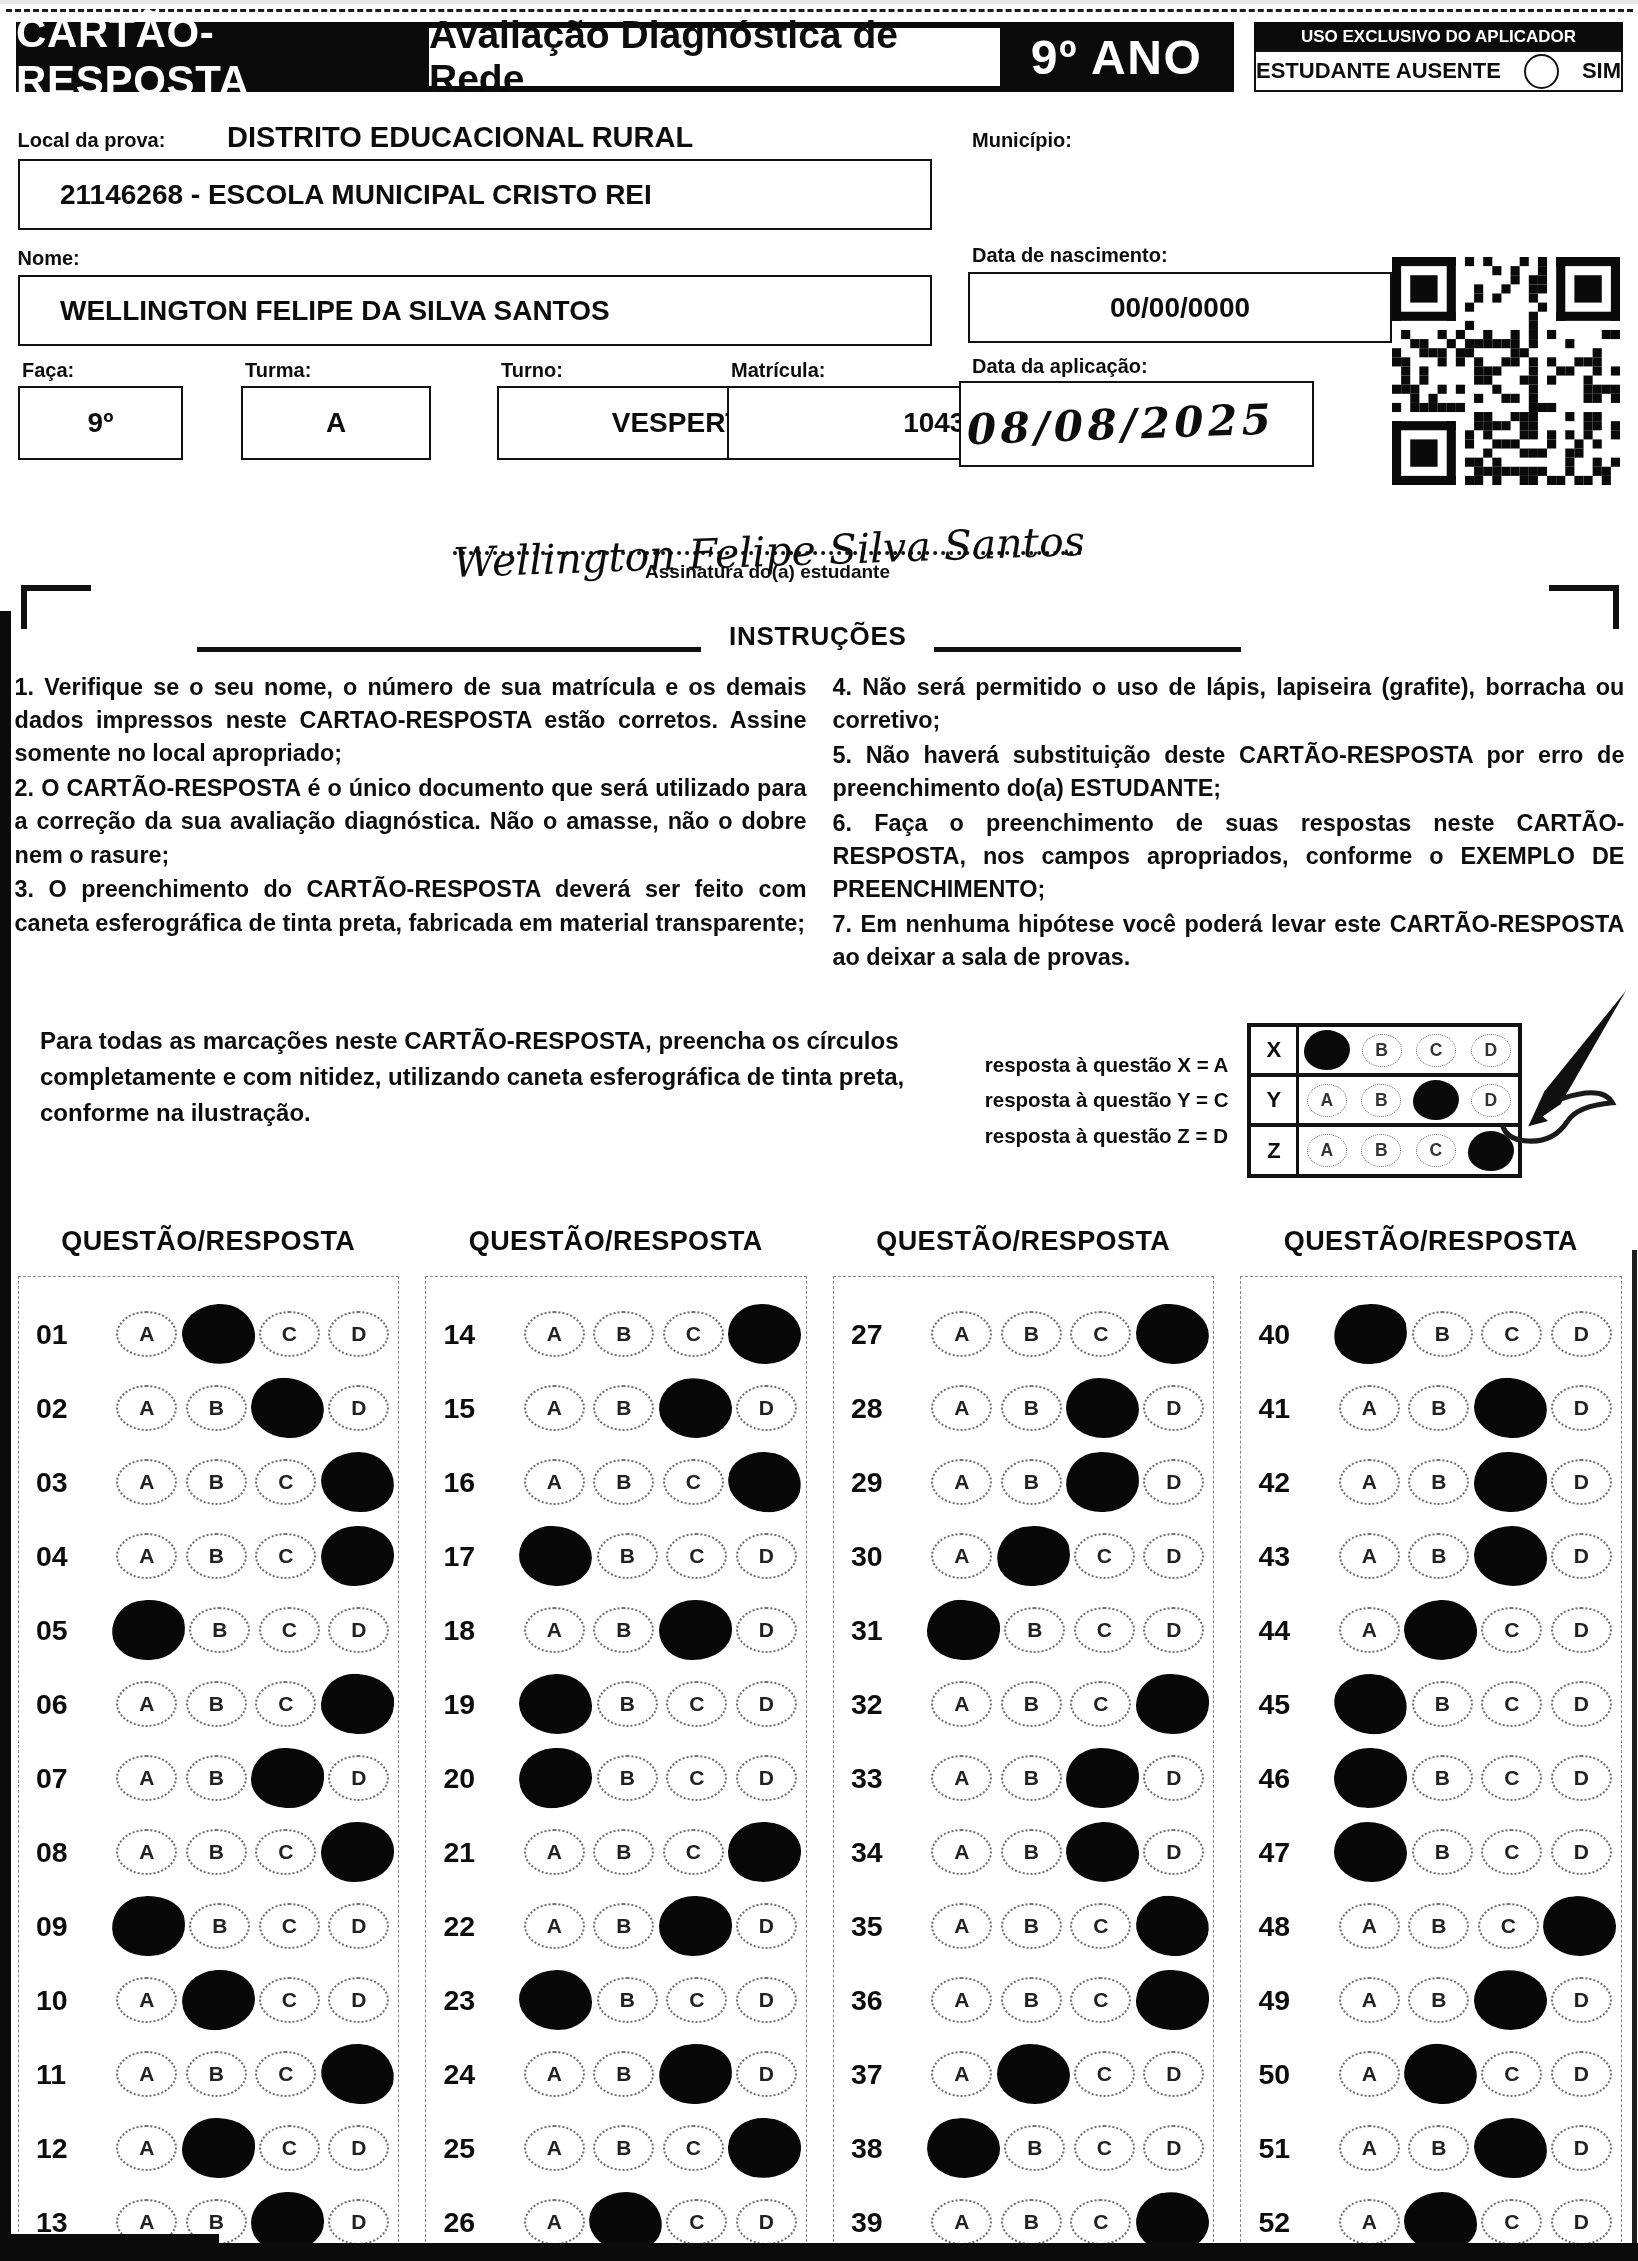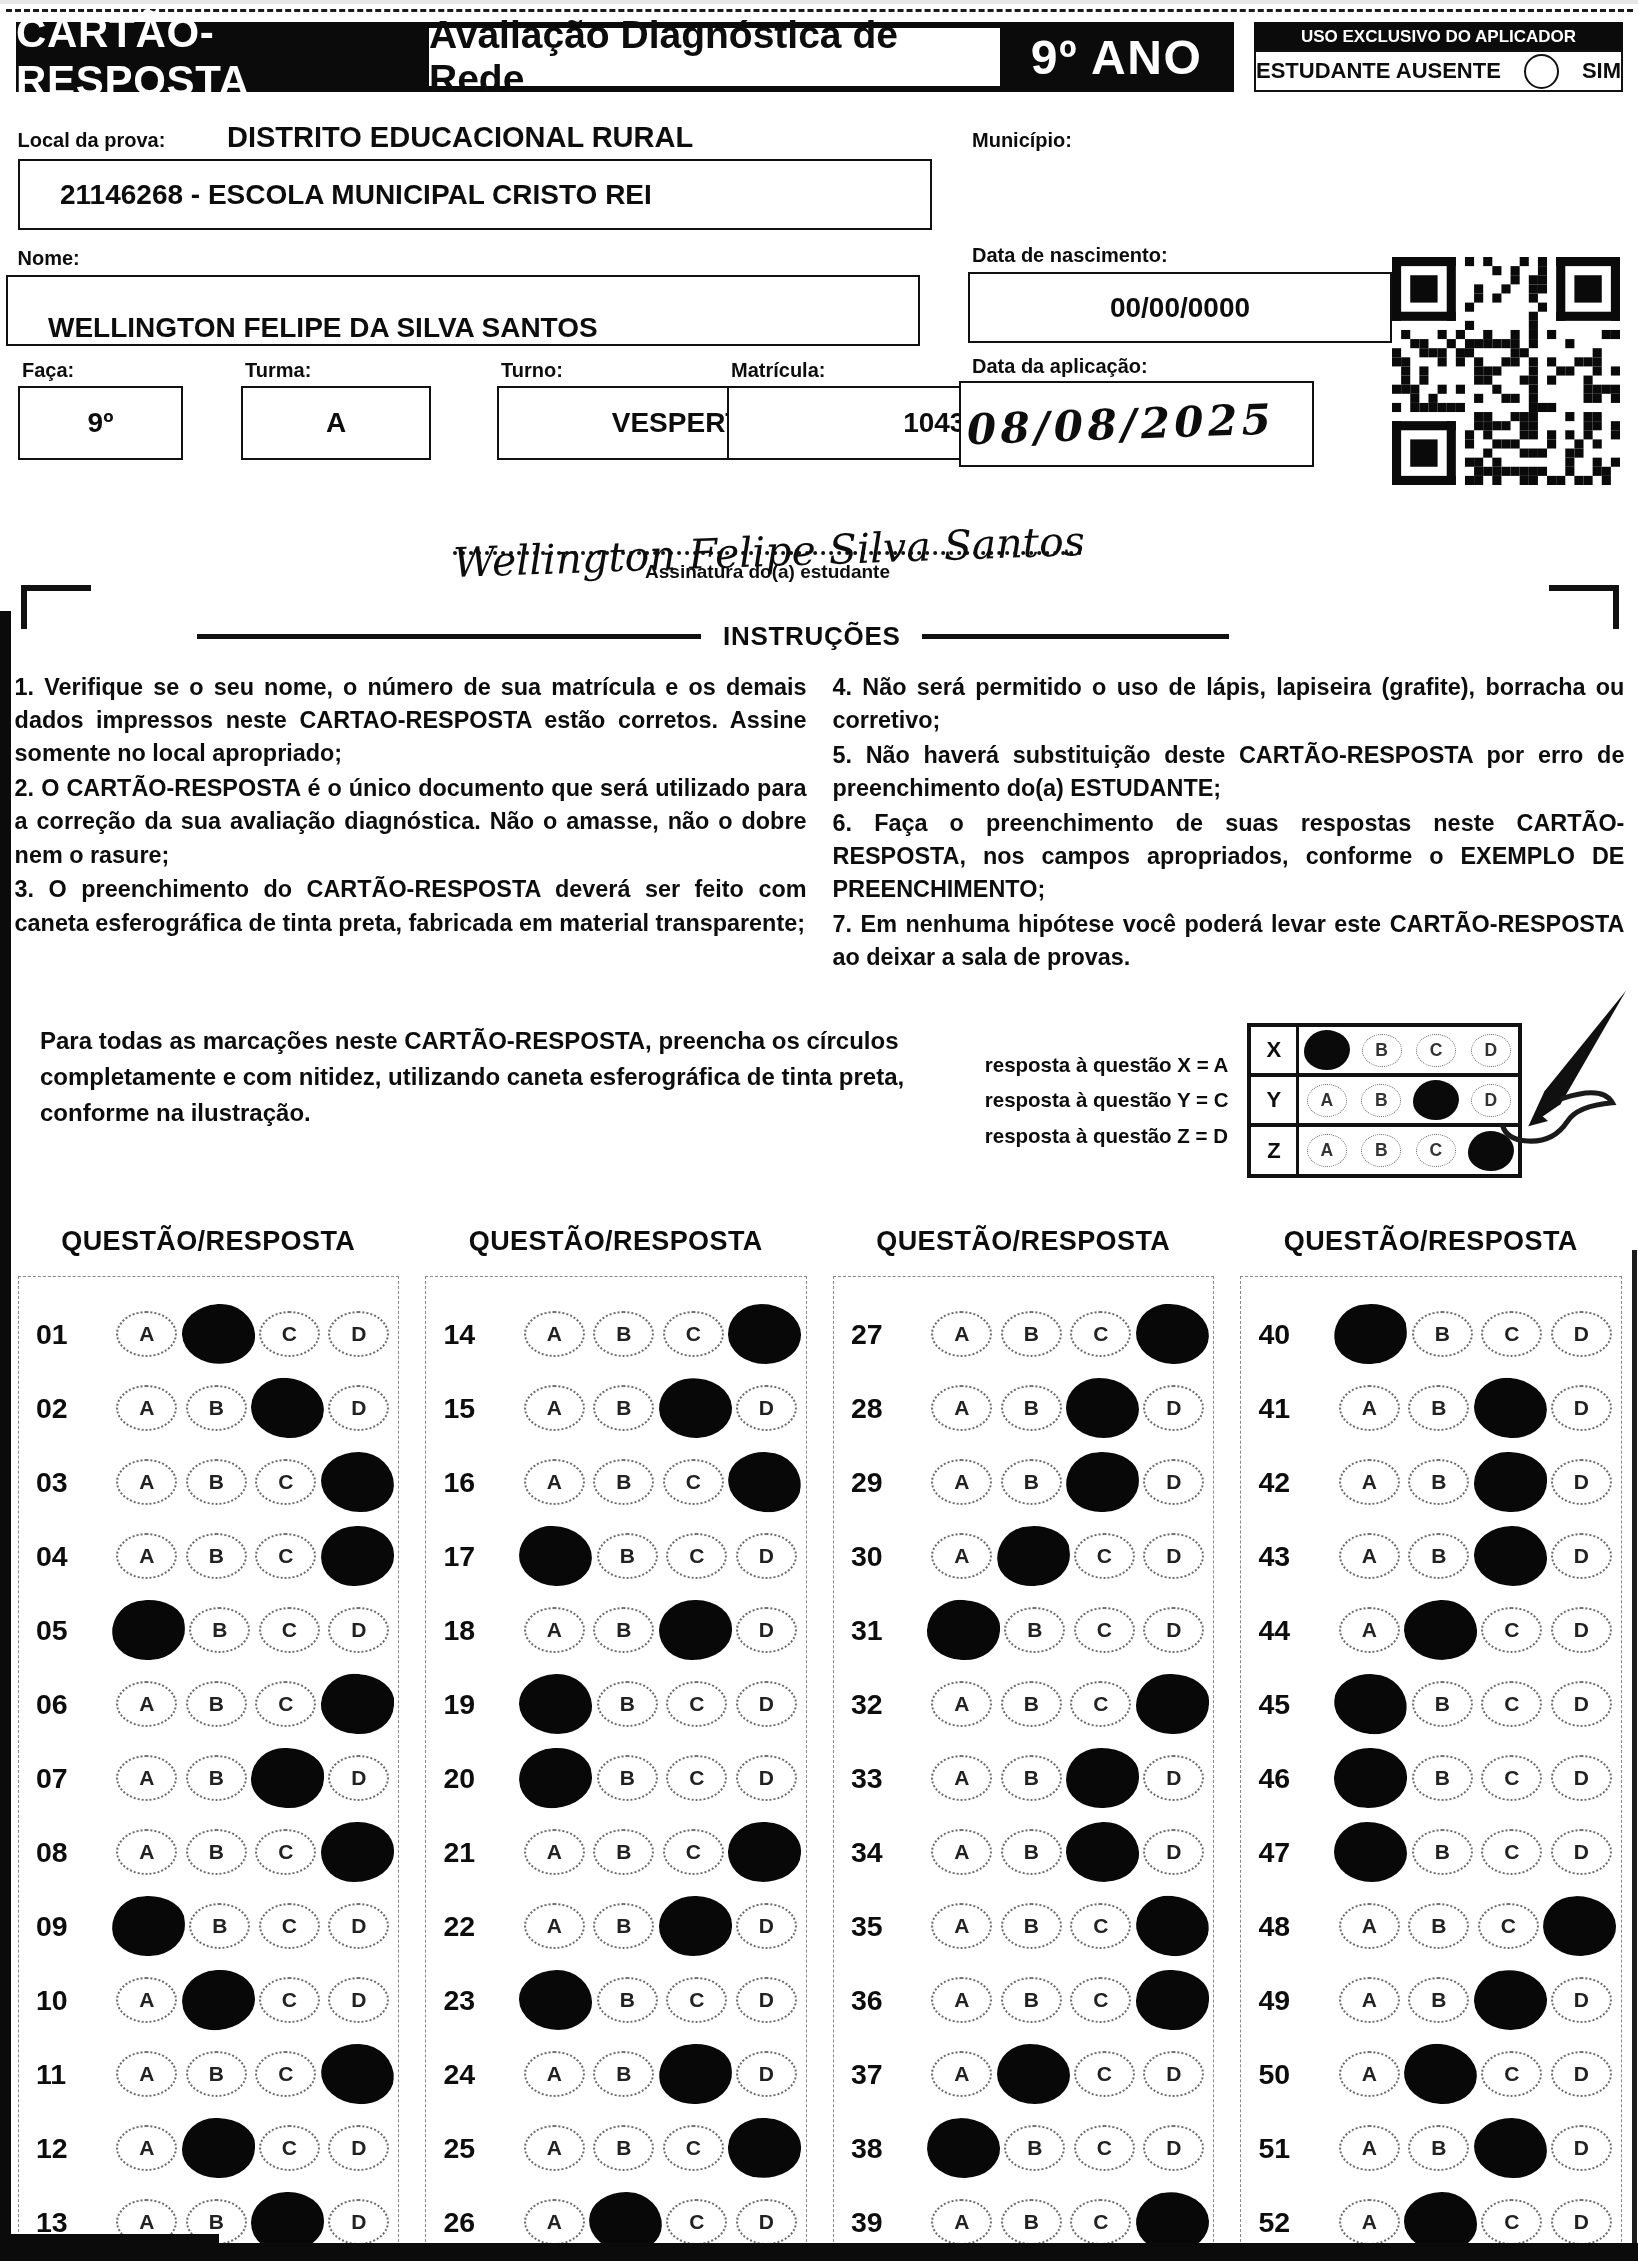--- a/index.html
+++ b/index.html
@@ -42,21 +42,21 @@
   .hand-date{font-size:42px; letter-spacing:4.4px; transform:rotate(-2deg); padding-left:5.8px; white-space:nowrap;}
   .qr-wrap{position:absolute; right:19px; top:133px; width:228px; height:228px;}
   .qr-wrap svg{width:100%; height:100%; background:#fff;}
   
   .sig-block{position:relative; width:629px; margin:1.5px 0 0 453px; text-align:center; z-index:2;}
   .sig-script{font-family:"DejaVu Serif", serif; font-style:italic; font-size:41px; white-space:nowrap;
     display:inline-block; transform:rotate(-2deg); position:relative; top:10.2px;}
   .sig-line{border-top:4.4px dotted #111; margin-top:-14.6px;}
   .sig-label{font-size:19px; font-weight:700; margin-top:5.8px;}
   
-  .instr-head{display:flex; align-items:center; margin:38px 0 0 197px; gap:22px;}
+  .instr-head{display:flex; align-items:flex-end; margin:38px 0 0 197px; gap:28px;}
   .instr-head .line-l{width:504px; border-top:5.8px solid #111;}
   .instr-head .line-r{width:307px; border-top:5.8px solid #111;}
   .instr-title{font-size:26px; font-weight:700; letter-spacing:0.7px;}
   .instr-cols{display:flex; gap:26px; margin:19px 14.6px 0 14.6px;}
   .instr-col{flex:1; font-size:23.4px; font-weight:700; line-height:1.42; text-align:justify;}
   .instr-col p{margin:0 0 1.5px 0;}
   
   .example{display:flex; margin:47px 29px 0 40px; align-items:flex-start;}
   .example-text{width:899px; font-size:24px; font-weight:700; line-height:1.5;}
   .example-right{display:flex; margin-left:auto; align-items:center; gap:19px; position:relative; padding-right:88px;}
@@ -108,21 +108,21 @@
   <div class="fields">
     <span class="flabel" style="left:17.5px; top:4.4px;">Local da prova:</span>
     <span class="local-value" style="left:227px; top:-2.9px;">DISTRITO EDUCACIONAL RURAL</span>
     <span class="flabel" style="left:972px; top:4.4px;">Município:</span>
 
     <div class="vbox" style="left:18px; top:35px; width:910px; height:67px;">
       <span class="val">21146268 - ESCOLA MUNICIPAL CRISTO REI</span>
     </div>
 
     <span class="flabel" style="left:17.5px; top:123px;">Nome:</span>
-    <div class="vbox" style="left:6px; top:151px; width:910px; height:67px;align-items:flex-end;">
+    <div class="vbox" style="left:18px; top:151px; width:910px; height:67px;">
       <span class="val">WELLINGTON FELIPE DA SILVA SANTOS</span>
     </div>
 
     <span class="flabel" style="left:972px; top:120px;">Data de nascimento:</span>
     <div class="vbox" style="left:968px; top:148px; width:420px; height:67px; justify-content:center;">
       <span class="val" style="padding-left:0;">00/00/0000</span>
     </div>
 
     <div class="qr-wrap">
       <svg viewBox="0 0 300 300" xmlns="http://www.w3.org/2000/svg">

